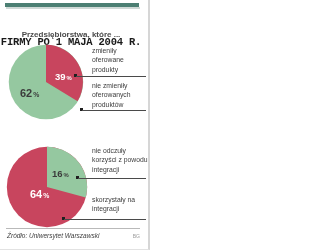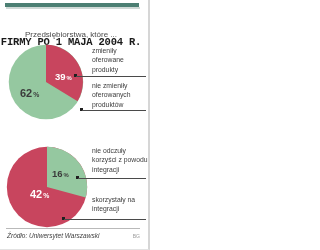--- a/index.html
+++ b/index.html
@@ -54,20 +54,21 @@
   }
   .subtitle {
     position: absolute;
     left: 0;
     top: 30px;
     width: 142px;
     text-align: center;
     font-size: 8px;
     color: #4a4a4a;
     font-family: "Liberation Sans", sans-serif;
+    font-weight: bold;
   }
 
   .chart-block { position: absolute; }
   .chart-1 { left: 4px; top: 44px; width: 142px; height: 78px; }
   .chart-2 { left: 4px; top: 140px; width: 142px; height: 88px; }
 
   .pie-wrap { position: absolute; }
   .pie-1 { left: 4px; top: 0px; width: 76px; height: 76px; }
   .pie-2 { left: 2px; top: 6px; width: 82px; height: 82px; }
 
@@ -188,21 +189,21 @@
   <div class="chart-block chart-2">
 
     <div class="pie-wrap pie-2">
       <svg viewBox="0 0 100 100" role="img">
         <circle cx="50" cy="50" r="49" fill="#c8455e"></circle>
         <path d="M 50 50 L 50 1 A 49 49 0 0 1 97.20 62.83 Z" fill="#95c8a0"></path>
       </svg>
     </div>
 
     <div class="pct pct-dark pct-16"><span>16</span><span class="unit">%</span></div>
-    <div class="pct pct-84"><span>42</span><span class="unit">%</span></div>
+    <div class="pct pct-84"><span>64</span><span class="unit">%</span></div>
 
     <div class="dot dot-c"></div>
     <div class="leader lead-c"></div>
     <div class="callout call-c">nie odczuły korzyści z powodu integracji</div>
 
     <div class="dot dot-d"></div>
     <div class="leader lead-d"></div>
     <div class="callout call-d">skorzystały na integracji</div>
   </div>
 

